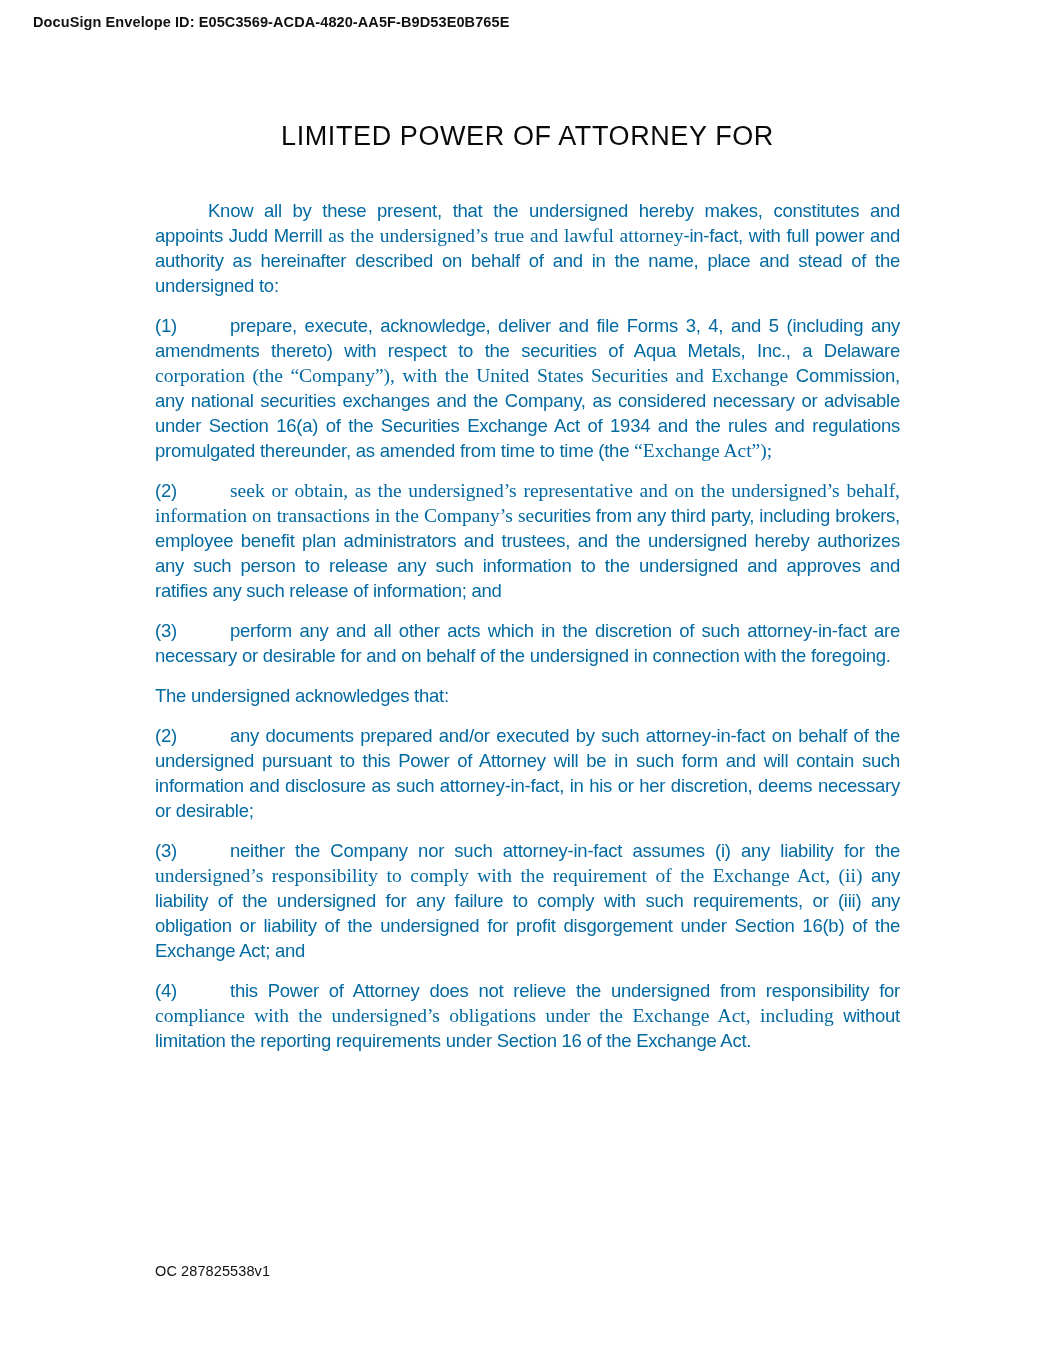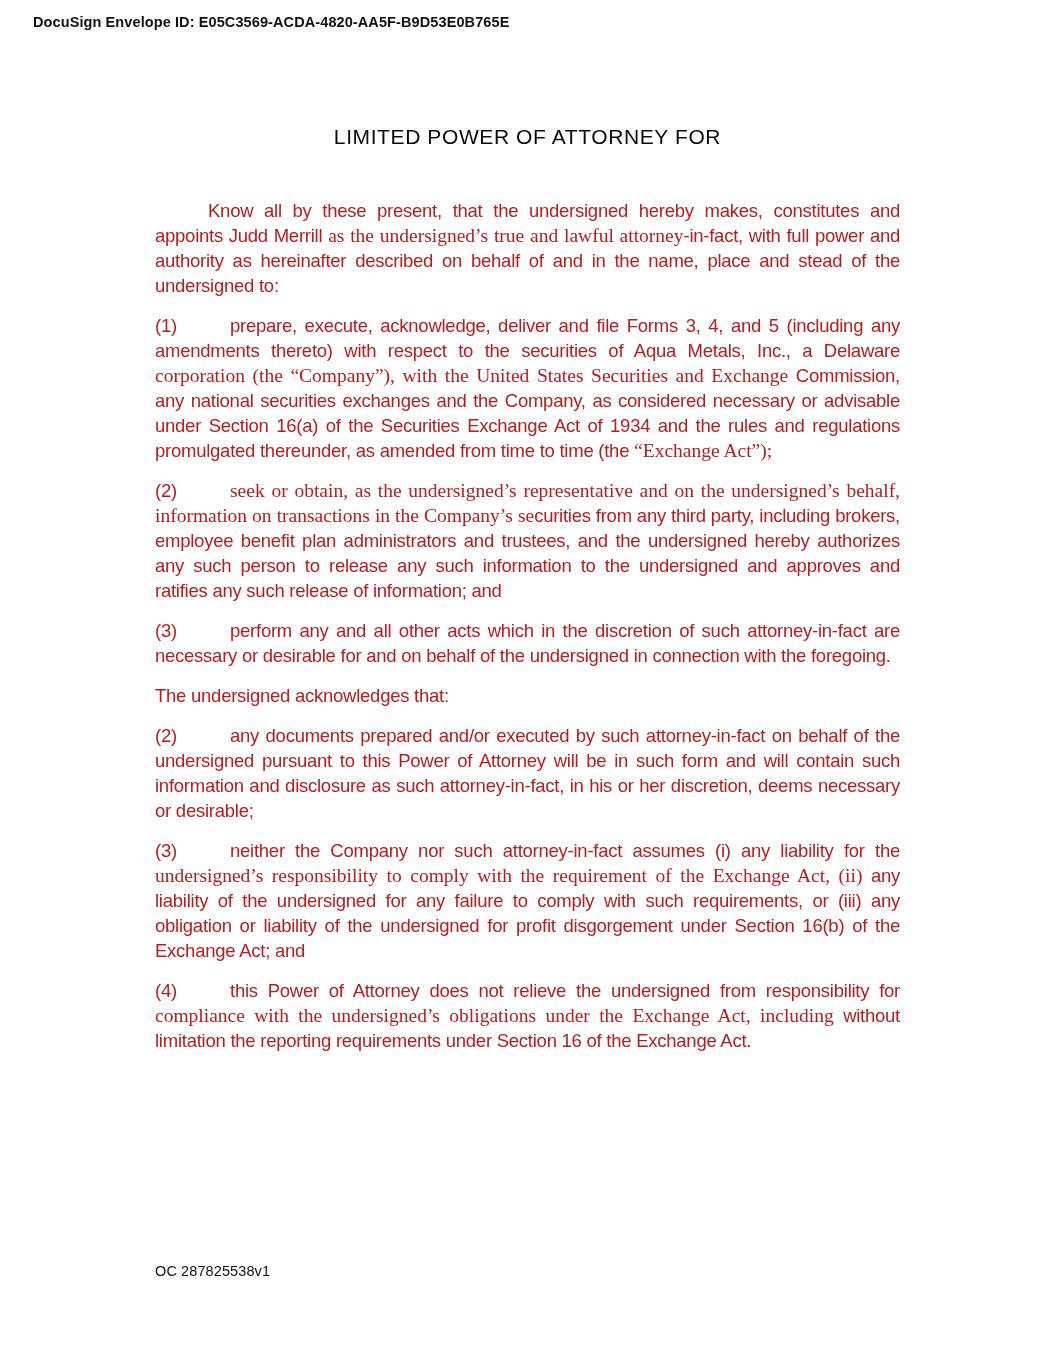--- a/index.html
+++ b/index.html
@@ -24,34 +24,34 @@
     font-weight: bold;
   }
   .doc-content {
     position: absolute;
     left: 155px;
     top: 123px;
     width: 745px;
   }
   .doc-title {
     text-align: center;
-    font-size: 21px;
+    font-size: 27px;
     line-height: 27px;
     letter-spacing: 0.6px;
     color: #0a0a0a;
     margin-bottom: 48px;
     font-weight: 400;
   }
   .doc-body .para {
     font-size: 18.5px;
     line-height: 25px;
     letter-spacing: -0.25px;
     text-align: justify;
     margin: 8px 0 15px 0;
-    color: #b91c1c;
+    color: #0369a1;
   }
   .doc-body .para:last-child { margin-bottom: 0; }
   .para.indent { text-indent: 53px; }
   .pnum {
     display: inline-block;
     width: 75px;
     text-indent: 0;
   }
   .seg-sans { font-family: "Liberation Sans", sans-serif; }
   .seg-serif {

